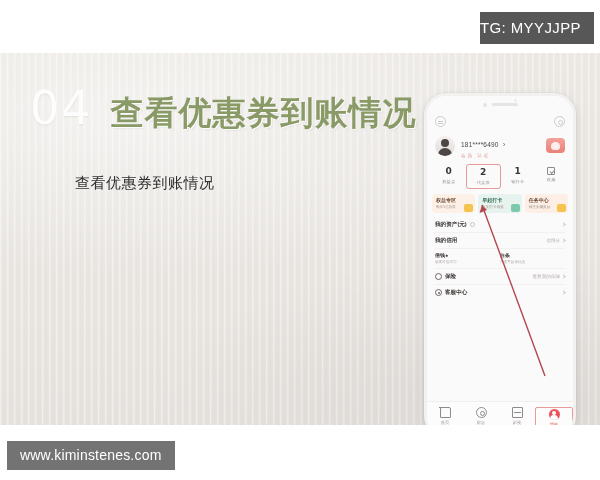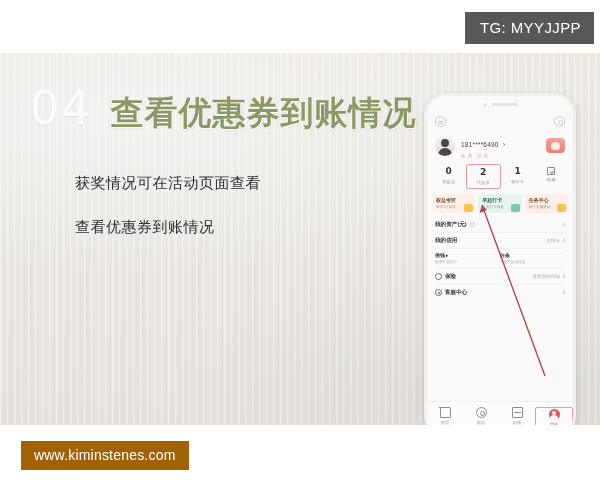--- a/index.html
+++ b/index.html
@@ -9,28 +9,28 @@
     font-family: "Liberation Sans", "DejaVu Sans", sans-serif;
     overflow: hidden;
   }
   #root { position: relative; width: 600px; height: 480px; background: #fff; }
 
   
   .tg-badge {
     position: absolute; top: 12px; right: 6px;
     background: #575757; color: #ffffff;
     font-size: 15px; letter-spacing: .4px;
-    padding: 7px 13px 8px 15px;
+    padding: 7px 13px 8px 0;
     white-space: nowrap;
   }
 
   
   .url-badge {
-    position: absolute; left: 21px; top: 441px;
-    background: #a16207; color: #ffffff;
+    position: absolute; left: 7px; top: 441px;
+    background: #737373; color: #ffffff;
     font-size: 14px; letter-spacing: .2px;
     padding: 6px 13px 7px 13px;
     white-space: nowrap;
     text-align: center;
   }
 
   
   .slide {
     position: absolute; left: 0; top: 53px;
     width: 600px; height: 372px;
@@ -237,21 +237,20 @@
   <div class="url-badge">www.kiminstenes.com</div>
 
   <div class="slide">
 
     <div class="headline">
       <span class="num04">04</span>
       <span class="head-cn">查看优惠券到账情况</span>
     </div>
 
     <div class="body-block">
-      <div class="body-line">获奖情况可在活动页面查看</div>
       <div class="body-line">查看优惠券到账情况</div>
     </div>
 
     <div class="phone">
 
       <div class="notch">
         <span class="cam"></span>
         <span class="spk"></span>
         <span class="dot"></span>
       </div>

